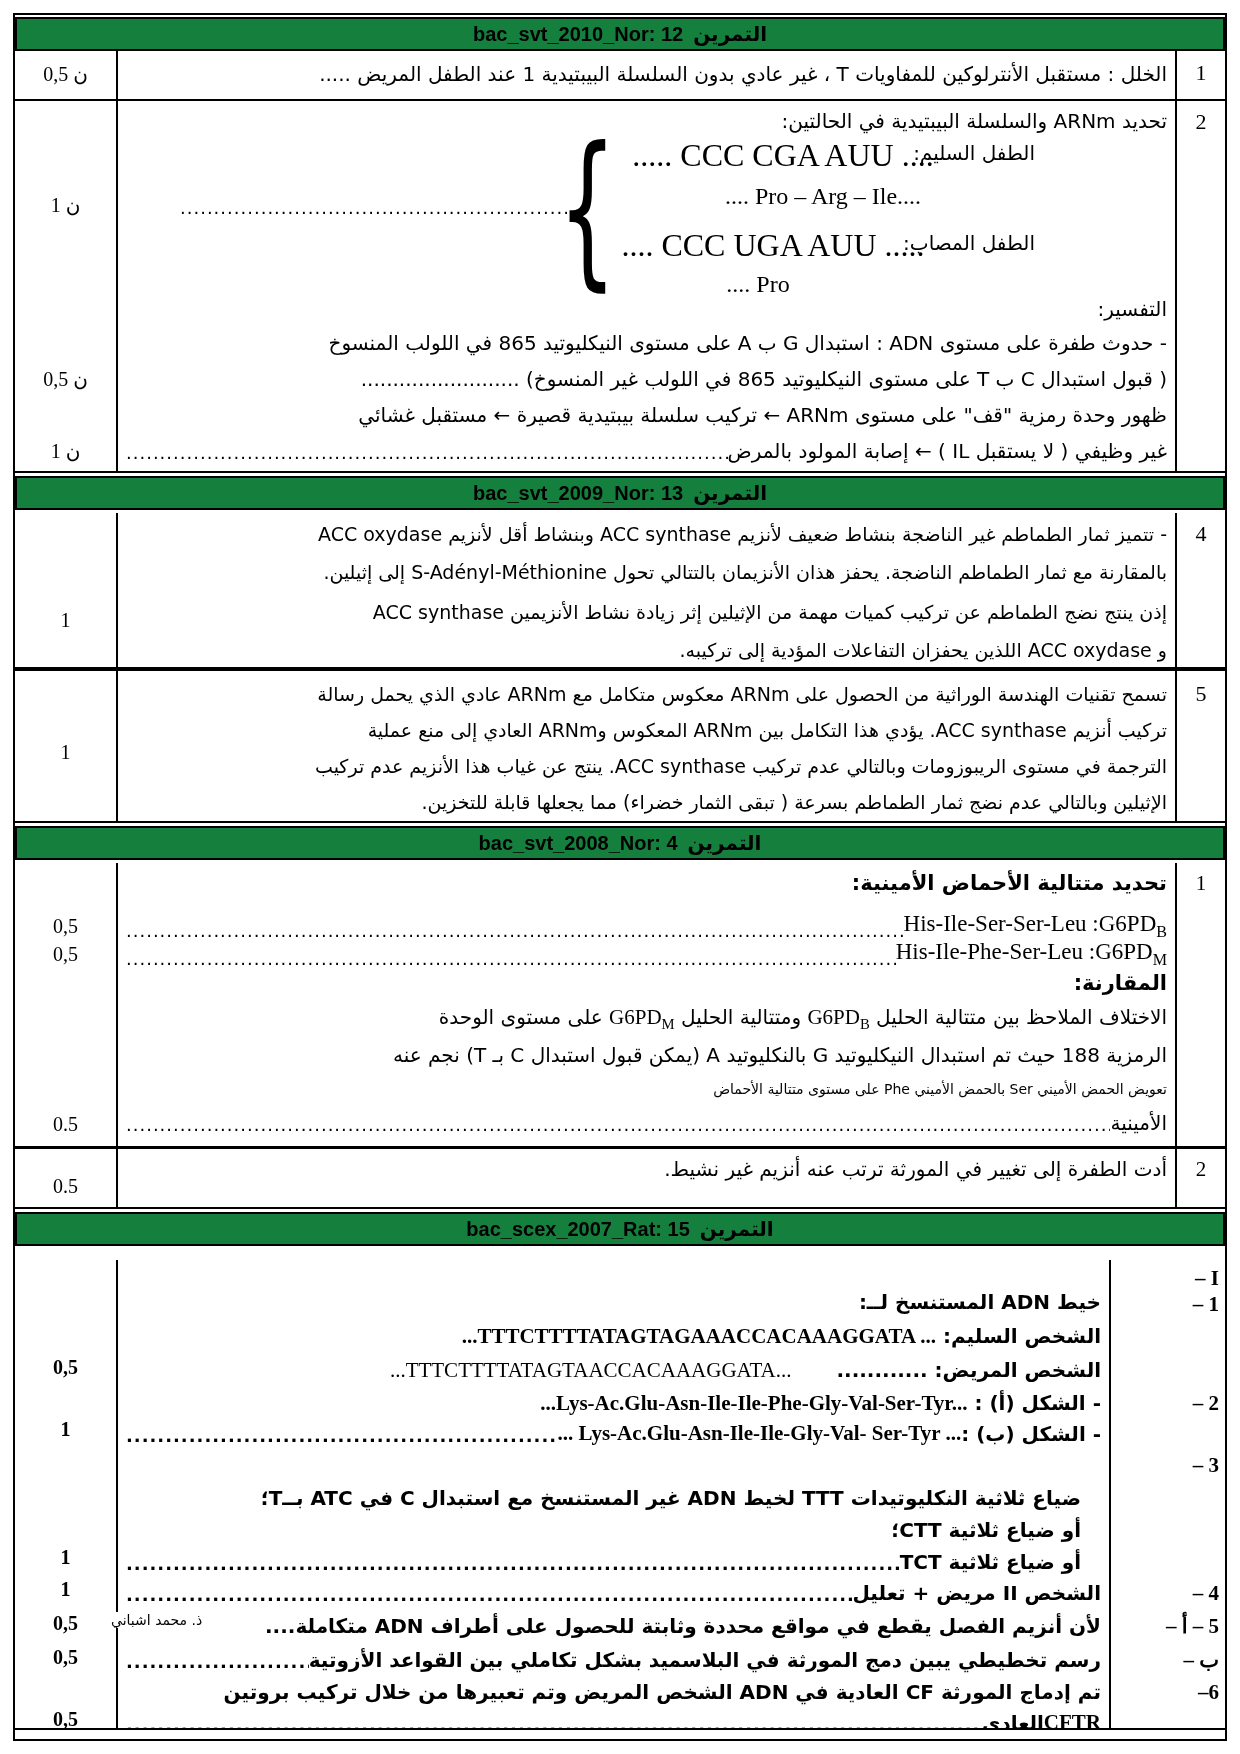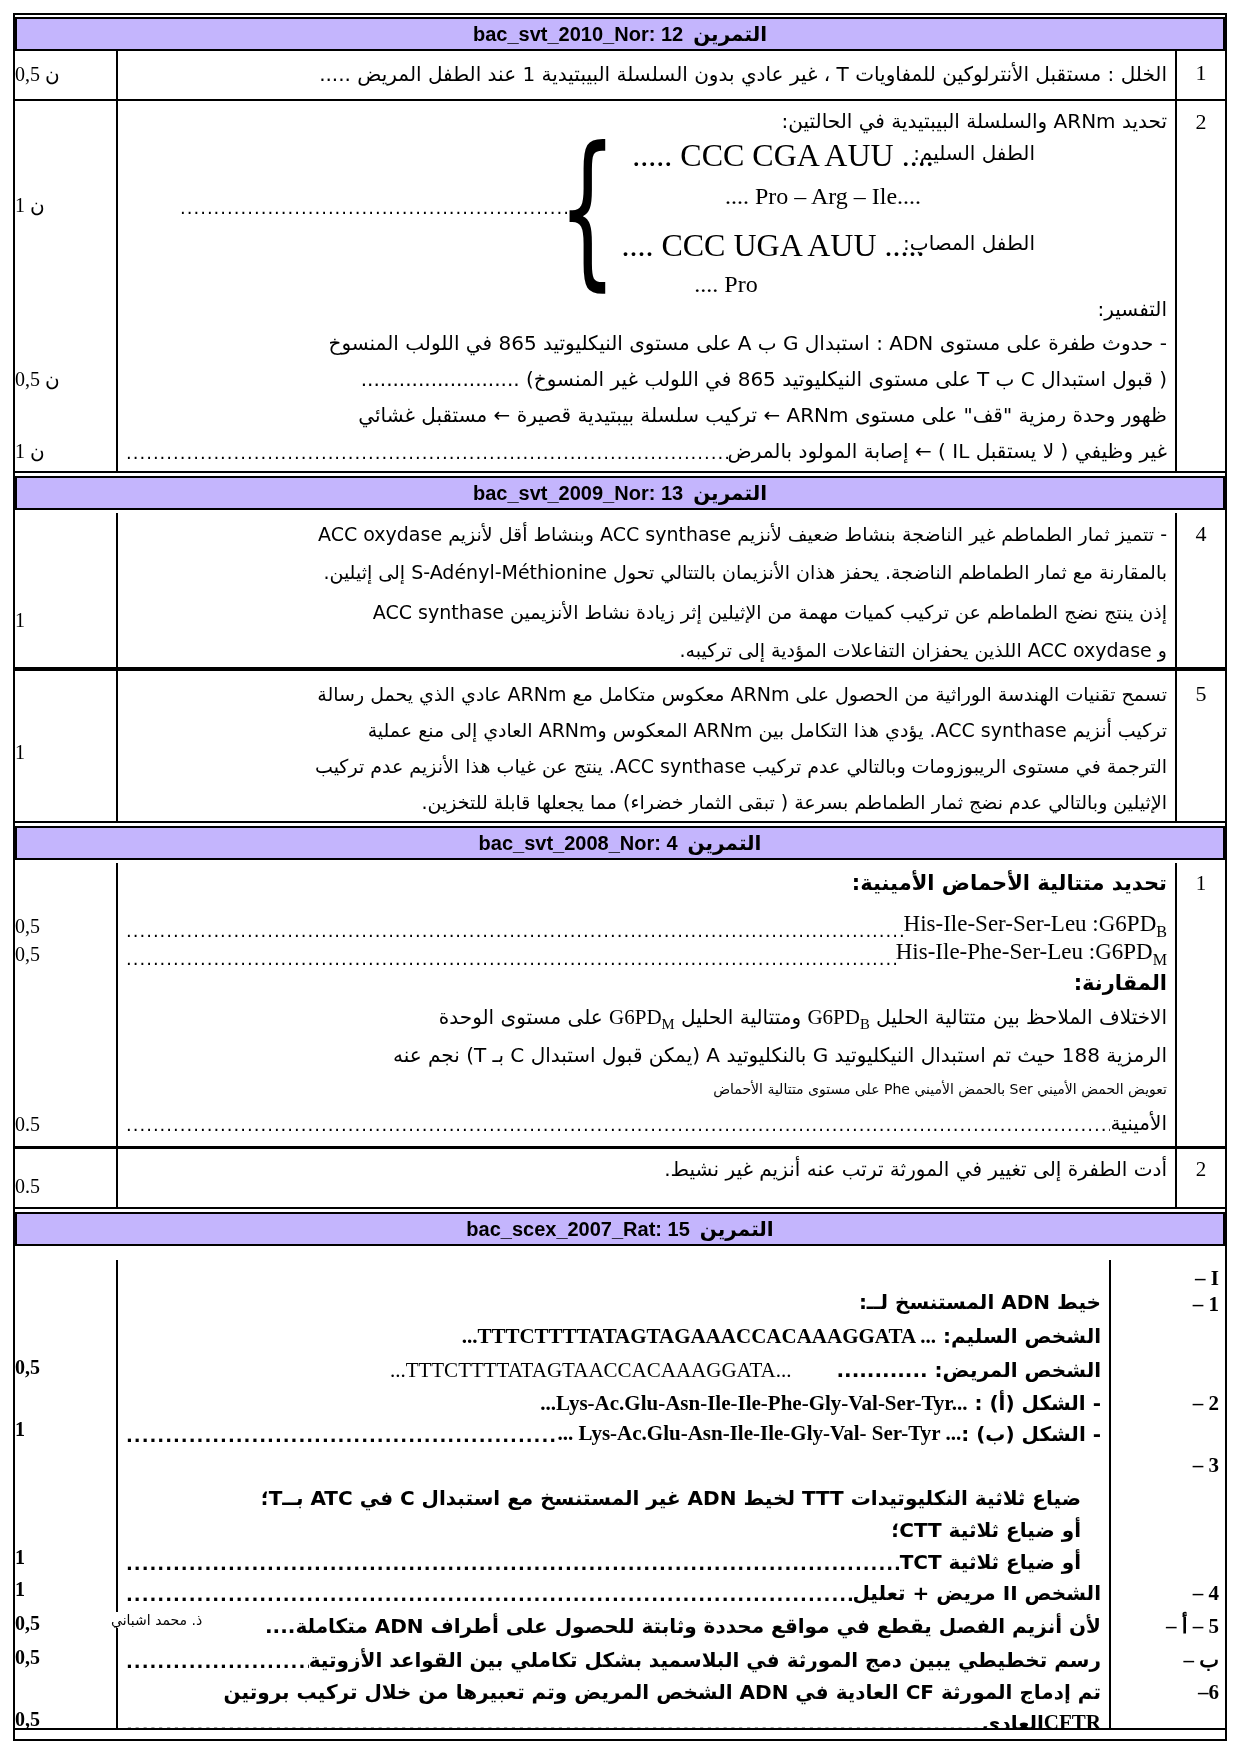--- a/index.html
+++ b/index.html
@@ -1,36 +1,36 @@
 <!DOCTYPE html>
 <html><head>
 <meta charset="utf-8">
 <style>
   html,body{margin:0;padding:0;background:#e8e8e8;}
   .page{position:relative;width:1240px;height:1754px;background:#ffffff;margin:0 auto;
         font-family:"DejaVu Sans",sans-serif;color:#000;overflow:hidden;}
   .frame{position:absolute;left:13px;top:13px;width:1210px;height:1724px;
          border:2px solid #000;overflow:hidden;background:#fff;}
   
-  .hdr{box-sizing:border-box;width:100%;height:34px;border:2px solid #000;background:#c4b5fd;
+  .hdr{box-sizing:border-box;width:100%;height:34px;border:2px solid #000;background:#15803d;
        display:flex;align-items:center;justify-content:center;gap:10px;
        font-family:"Liberation Sans","DejaVu Sans",sans-serif;font-weight:bold;font-size:20px;}
   .hdr.mid{margin-top:3px;}
   .hdr + .row{border-top:none;}
   
   .row{box-sizing:border-box;display:grid;grid-template-columns:101px 1fr 48px;
        border-bottom:2px solid #000;position:relative;}
   .row.wide-num{grid-template-columns:101px 1fr 114px;}
   .cell{position:relative;overflow:hidden;}
   .content{border-left:2px solid #000;border-right:2px solid #000;}
   .num{font-family:"Liberation Serif","DejaVu Serif",serif;font-size:22px;text-align:center;}
   .numv{position:absolute;left:0;right:6px;text-align:right;font-weight:bold;
         font-family:"Liberation Serif","DejaVu Serif",serif;font-size:21px;
         direction:ltr;unicode-bidi:bidi-override;white-space:nowrap;}
-  .sc{position:absolute;left:0;right:0;text-align:left;direction:ltr;
+  .sc{position:absolute;left:0;right:0;text-align:center;direction:ltr;
       font-family:"Liberation Serif","DejaVu Serif",serif;font-size:20px;white-space:nowrap;}
   .sc.b{font-weight:bold;}
   
   .aline{position:absolute;right:8px;left:8px;direction:rtl;text-align:right;
          font-size:19px;white-space:nowrap;}
   .aline.flex{display:flex;align-items:flex-end;}
   .aline .txt{flex:0 0 auto;white-space:nowrap;}
   .leader{flex:1 1 auto;overflow:hidden;white-space:nowrap;direction:ltr;text-align:left;
           font-size:18px;letter-spacing:1px;}
   .ltr{direction:ltr;unicode-bidi:embed;}
@@ -75,21 +75,21 @@
       <div class="sc" style="top:266px">0,5 ن</div>
       <div class="sc" style="top:338px">1 ن</div>
     </div>
     <div class="cell content">
       <div class="aline" style="top:8px;font-size:20px">تحديد ARNm والسلسلة البيبتيدية في الحالتين:</div>
       <div class="aline" style="top:40px;right:140px;left:auto;font-size:20px">الطفل السليم:</div>
       <div class="codon" style="top:36px;left:500px;width:330px">..... CCC  CGA  AUU  ....</div>
       <div class="codon" style="top:82px;left:540px;width:330px;font-size:24px">.... Pro – Arg – Ile....</div>
       <div class="aline" style="top:130px;right:140px;left:auto;font-size:20px">الطفل المصاب:</div>
       <div class="codon" style="top:126px;left:490px;width:330px">.... CCC  UGA AUU  .....</div>
-      <div class="codon" style="top:170px;left:508px;width:200px;font-size:24px">.... Pro</div>
+      <div class="codon" style="top:170px;left:540px;width:200px;font-size:24px">.... Pro</div>
       <span class="brace" style="left:416px;top:34px;font-size:168px;line-height:148px">{</span>
       <div class="leader" style="position:absolute;left:62px;top:96px;width:392px;height:24px">........................................................................................................................................................</div>
       <div class="aline" style="top:196px;font-size:20px">التفسير:</div>
       <div class="aline" style="top:230px;font-size:20px">- حدوث طفرة على مستوى ADN : استبدال G ب A على مستوى النيكليوتيد 865 في اللولب المنسوخ</div>
       <div class="aline" style="top:266px;font-size:20px">( قبول استبدال C ب T على مستوى النيكليوتيد 865 في اللولب غير المنسوخ) .........................</div>
       <div class="aline" style="top:302px;font-size:20px">ظهور وحدة رمزية "قف" على مستوى ARNm ← تركيب سلسلة بيبتيدية قصيرة ← مستقبل غشائي</div>
       <div class="aline flex" style="top:338px;font-size:20px">
         <span class="txt">غير وظيفي ( لا يستقبل IL ) ← إصابة المولود بالمرض </span>
         <span class="leader">........................................................................................................................................................</span>
       </div>

